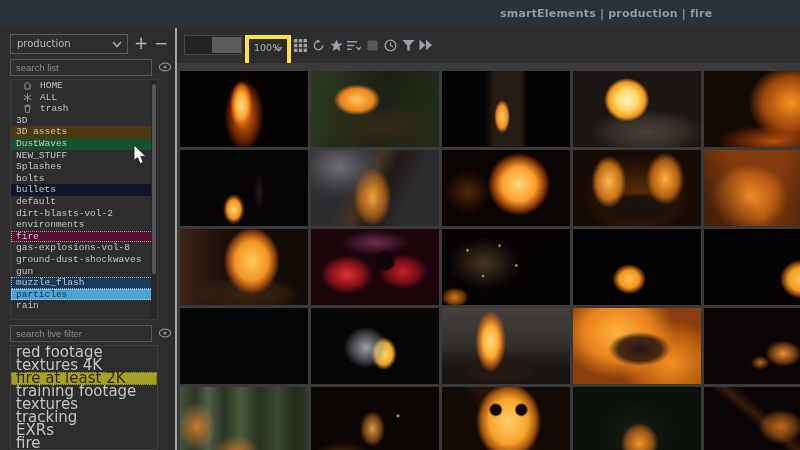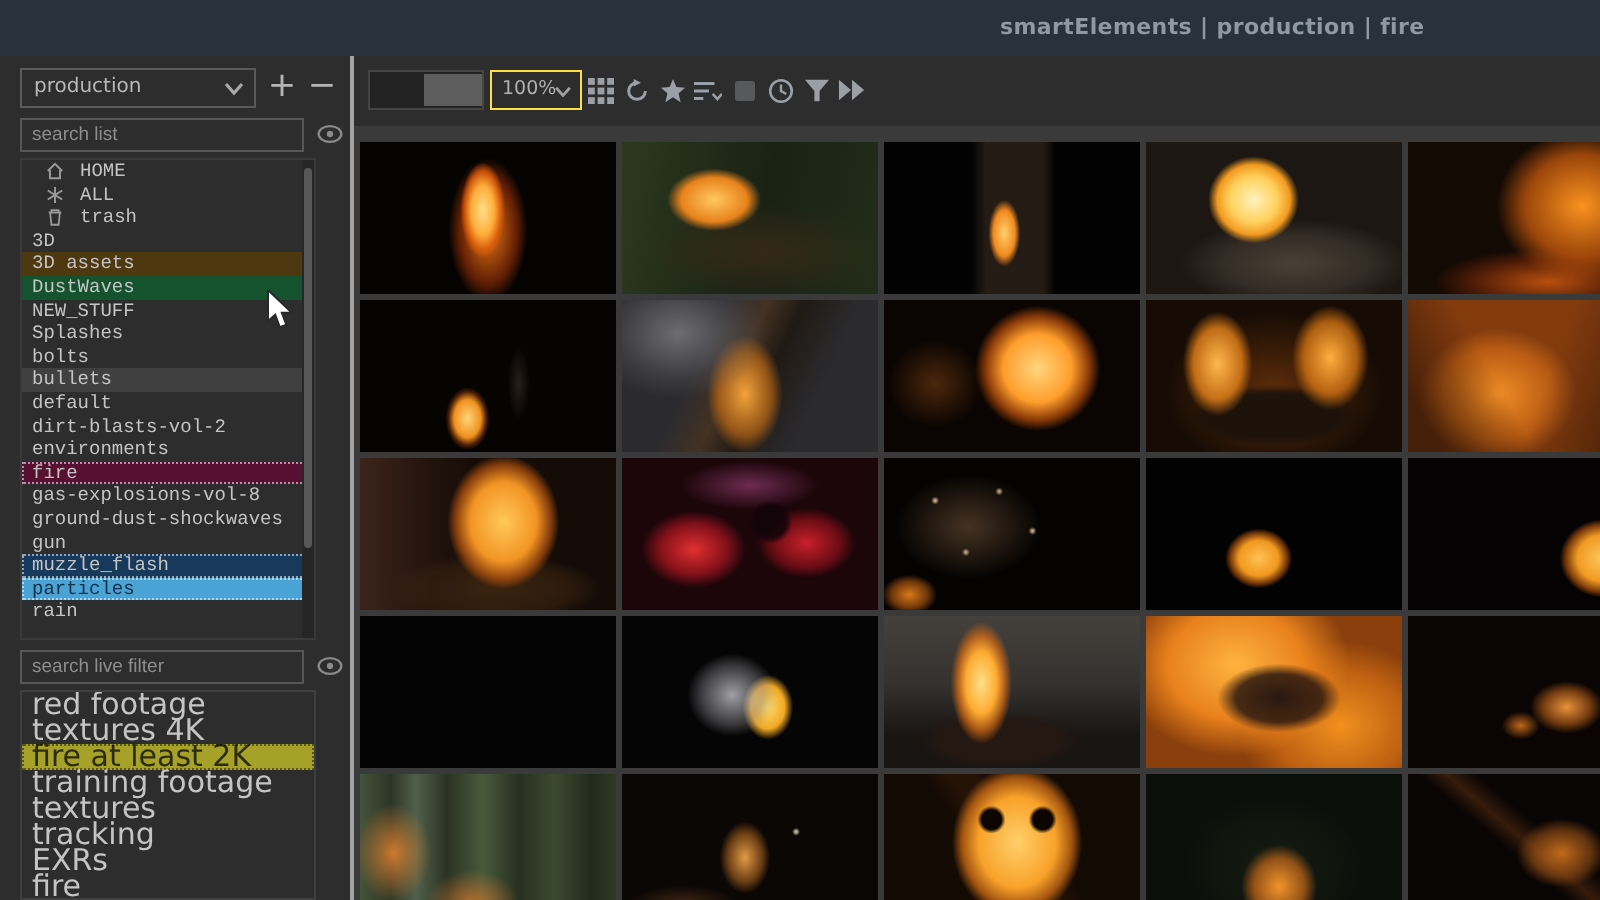--- a/index.html
+++ b/index.html
@@ -30,21 +30,21 @@
   .vscroll .thumb-bar { position:absolute; left:1px; top:4px; width:4px; height:190px; background:#575757; border-radius:2px; }
   .listbox2 { position:absolute; left:10px; top:317px; width:148px; height:105px; border:1px solid #3f3f3f; background:#2d2d2d; overflow:hidden; }
   .lb2-row { height:13px; line-height:13px; font-size:15px; color:#c4c4c4; padding-left:5px; white-space:nowrap; }
   .lb2-row.dark-text { color:#2e2c07; outline:1px dotted rgba(0,0,0,.45); outline-offset:-1px; }
 
   
   .main { position:absolute; left:177px; top:28px; width:623px; height:422px; background:#383838; overflow:hidden; }
   .toolbar { position:absolute; left:0; top:0; width:623px; height:35px; background:#2e2d2d; }
   .size-slider { position:absolute; left:7px; top:7px; width:58px; height:20px; background:#232323; border:1px solid #454545; }
   .size-slider .handle { position:absolute; left:27px; top:1px; width:29px; height:16px; background:#5d5d5d; }
-  .zoom-dd { position:absolute; left:68px; top:7px; width:46px; height:20px; border:1px solid #fde047; color:#b0b0b0; font-size:9.5px; line-height:18px; padding:0 5px; }
+  .zoom-dd { position:absolute; left:68px; top:7px; width:46px; height:36px; border:4px solid #fde047; color:#b0b0b0; font-size:9.5px; line-height:18px; padding:0 5px; }
   .zoom-dd svg { position:absolute; right:4px; top:7px; }
   .tb-icons { position:absolute; left:116px; top:10px; display:flex; gap:4px; }
   .tb-icon { width:14px; height:14px; display:flex; align-items:center; justify-content:center; }
   .tb-icon.dim { opacity:.45; }
 
   .grid-area { position:absolute; left:0; top:35px; width:623px; height:387px; background:#3a3a3a; }
   .thumb-grid { position:absolute; left:3px; top:8px; display:grid; grid-template-columns:repeat(5,128px); grid-auto-rows:76px; gap:3px; }
   .thumb { width:128px; height:76px; background:#000; }
 
   
@@ -96,21 +96,21 @@
           <path d="M1.5 2.5 H8.5 M3 2.5 V1.2 H7 V2.5 M2.3 2.5 L3 9.3 H7 L7.7 2.5" fill="none" stroke="#9a9a9a" stroke-width="1"></path>
         </svg>
       <span>trash</span>
     </div>
     <div class="lb-row">3D</div>
     <div class="lb-row" style="background-color: rgb(77, 56, 16);">3D assets</div>
     <div class="lb-row" style="background-color: #14532d;">DustWaves</div>
     <div class="lb-row">NEW_STUFF</div>
     <div class="lb-row">Splashes</div>
     <div class="lb-row">bolts</div>
-    <div class="lb-row" style="background-color: #404040;">bullets</div>
+    <div class="lb-row" style="background-color: #0f172a;">bullets</div>
     <div class="lb-row">default</div>
     <div class="lb-row">dirt-blasts-vol-2</div>
     <div class="lb-row">environments</div>
     <div class="lb-row sel" style="background-color: rgb(87, 16, 49);">fire</div>
     <div class="lb-row">gas-explosions-vol-8</div>
     <div class="lb-row">ground-dust-shockwaves</div>
     <div class="lb-row">gun</div>
     <div class="lb-row sel" style="background-color: rgb(22, 57, 92);">muzzle_flash</div>
     <div class="lb-row sel dark-text" style="background-color: rgb(74, 163, 212);">particles</div>
     <div class="lb-row">rain</div>

